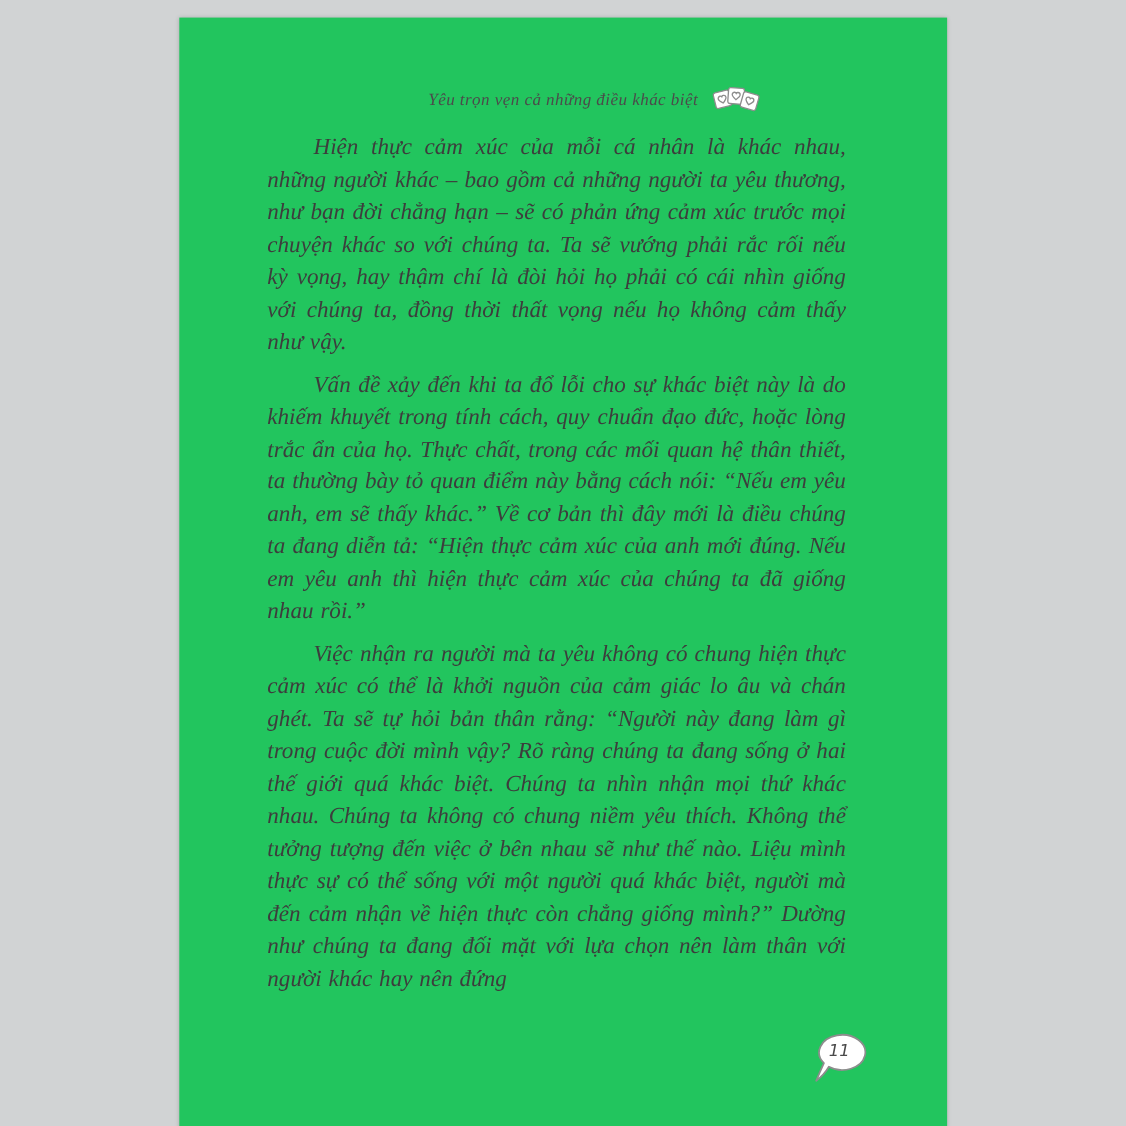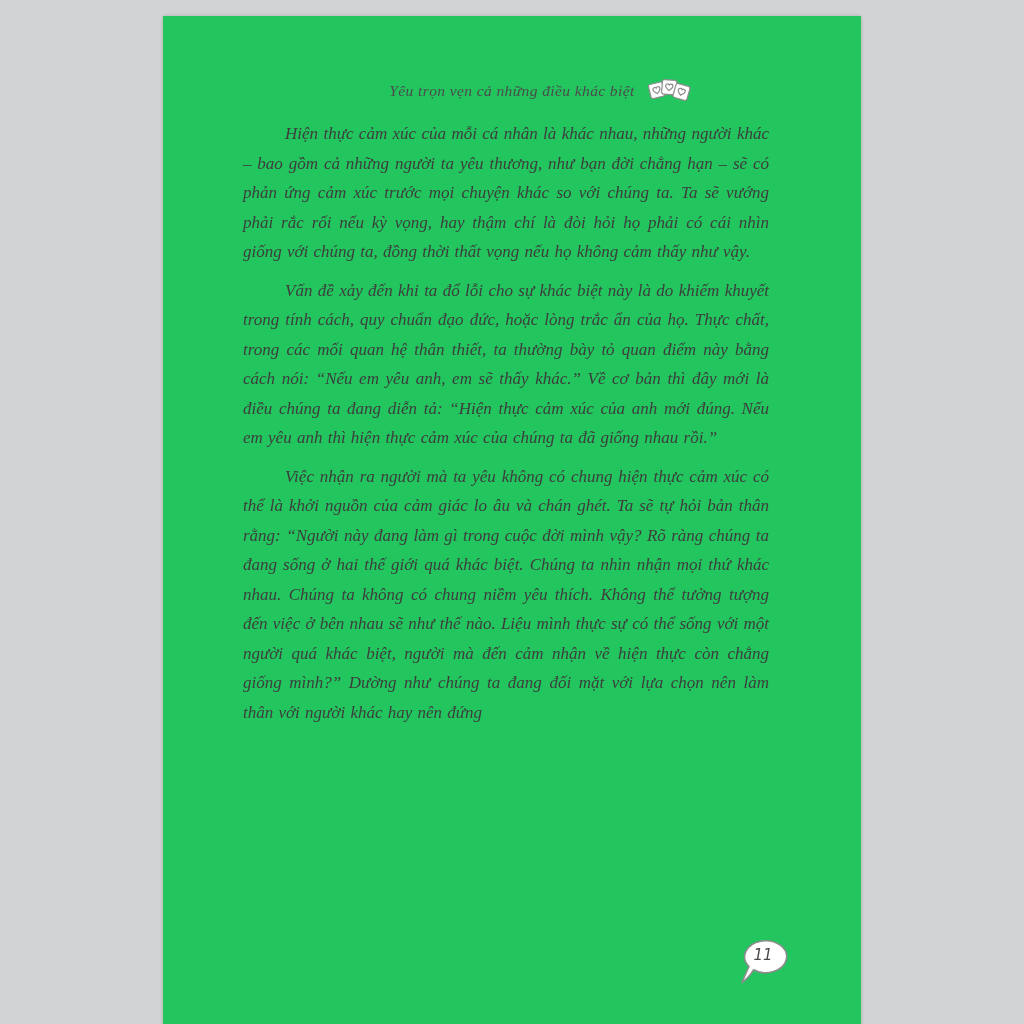--- a/index.html
+++ b/index.html
@@ -39,21 +39,21 @@
     letter-spacing: 0.4px;
     color: #4b4b4b;
   }
   .rh-icon svg { display: block; }
   .body-text {
     position: absolute;
     top: 103px;
     left: 80px;
     right: 92px;
     font-family: "Liberation Serif", "DejaVu Serif", serif;
-    font-size: 17px;
+    font-size: 21px;
     line-height: 29.5px;
     color: #3d3d3d;
     text-align: justify;
     word-spacing: 1px;
   }
   .body-text p {
     margin: 0 0 9px 0;
     text-indent: 42px;
   }
   .page-number-bubble {

